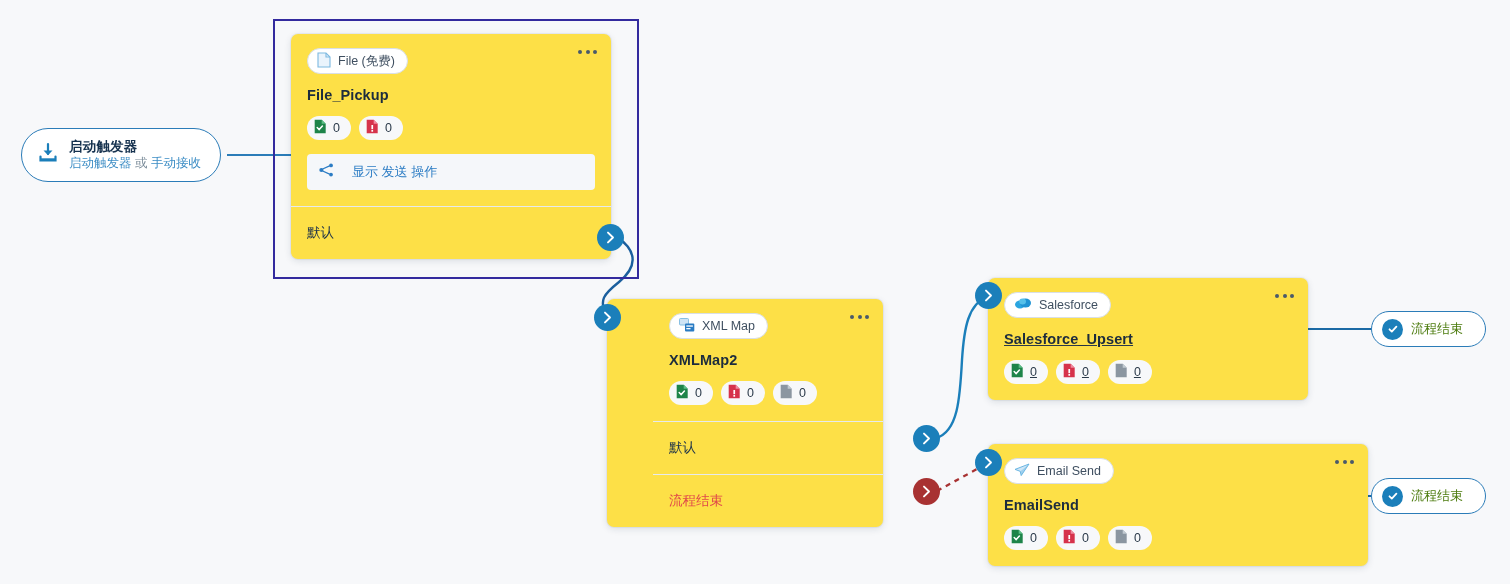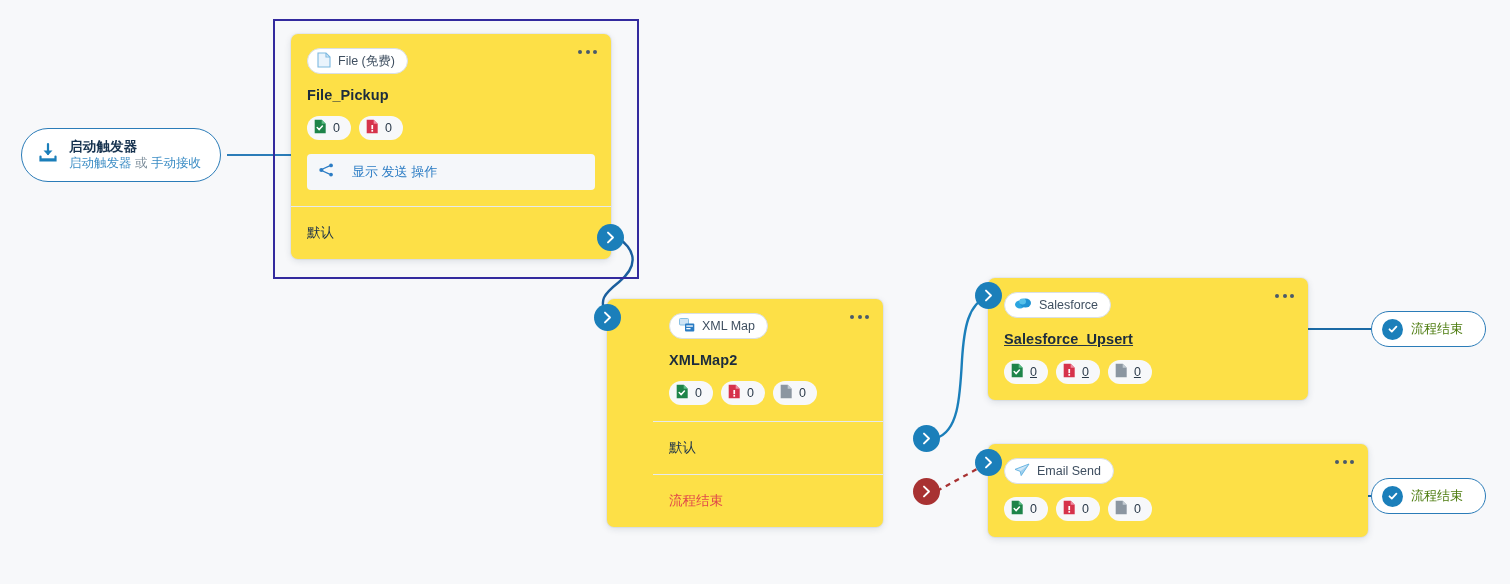--- a/index.html
+++ b/index.html
@@ -432,20 +432,21 @@
             <path d="M15 1 L1 6.4 L6.2 8.3 L7.2 12.6 Z" stroke="#5fb0e0" stroke-width="0.9" fill="none"></path>
           </svg>
         </span>
         <span class="badge-text">Email Send</span>
       </span>
       <span class="dots">
         <i></i>
           <i></i>
           <i></i>
       </span>
+      <div class="card-title">EmailSend</div>
       <div class="counters">
         <span class="counter">
           <span>
             <svg width="13" height="15" viewBox="0 0 13 15">
               <path d="M0.7 0.7 h7 l4 4 v9.6 h-11 z" fill="#1e8449"></path>
               <path d="M7.7 0.7 v4 h4" fill="#5cbf87"></path>
               <path d="M3.2 8.6 l1.9 2 3.3 -3.6" stroke="#ffffff" stroke-width="1.5" fill="none" stroke-linecap="round"></path>
             </svg>
           </span>
           <span>0</span>

